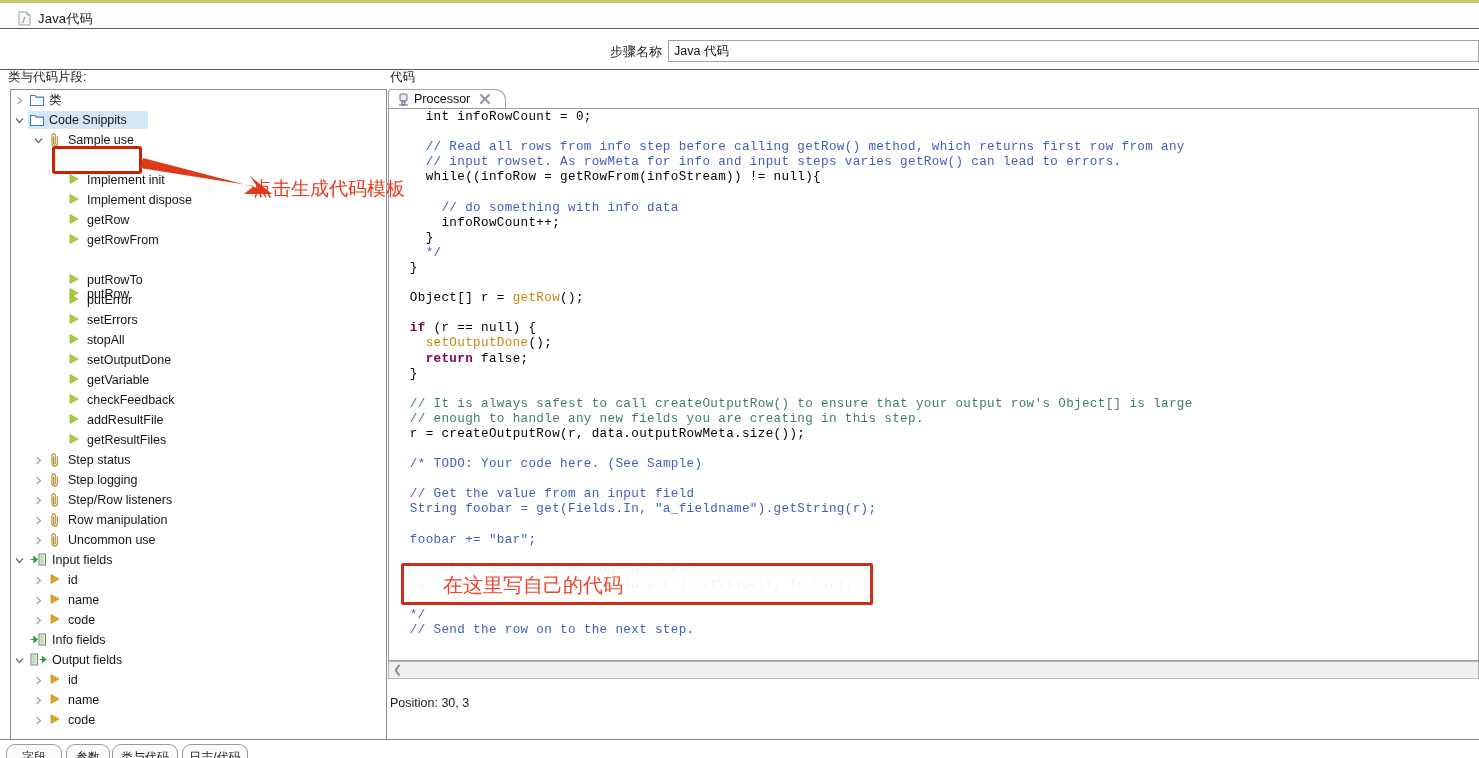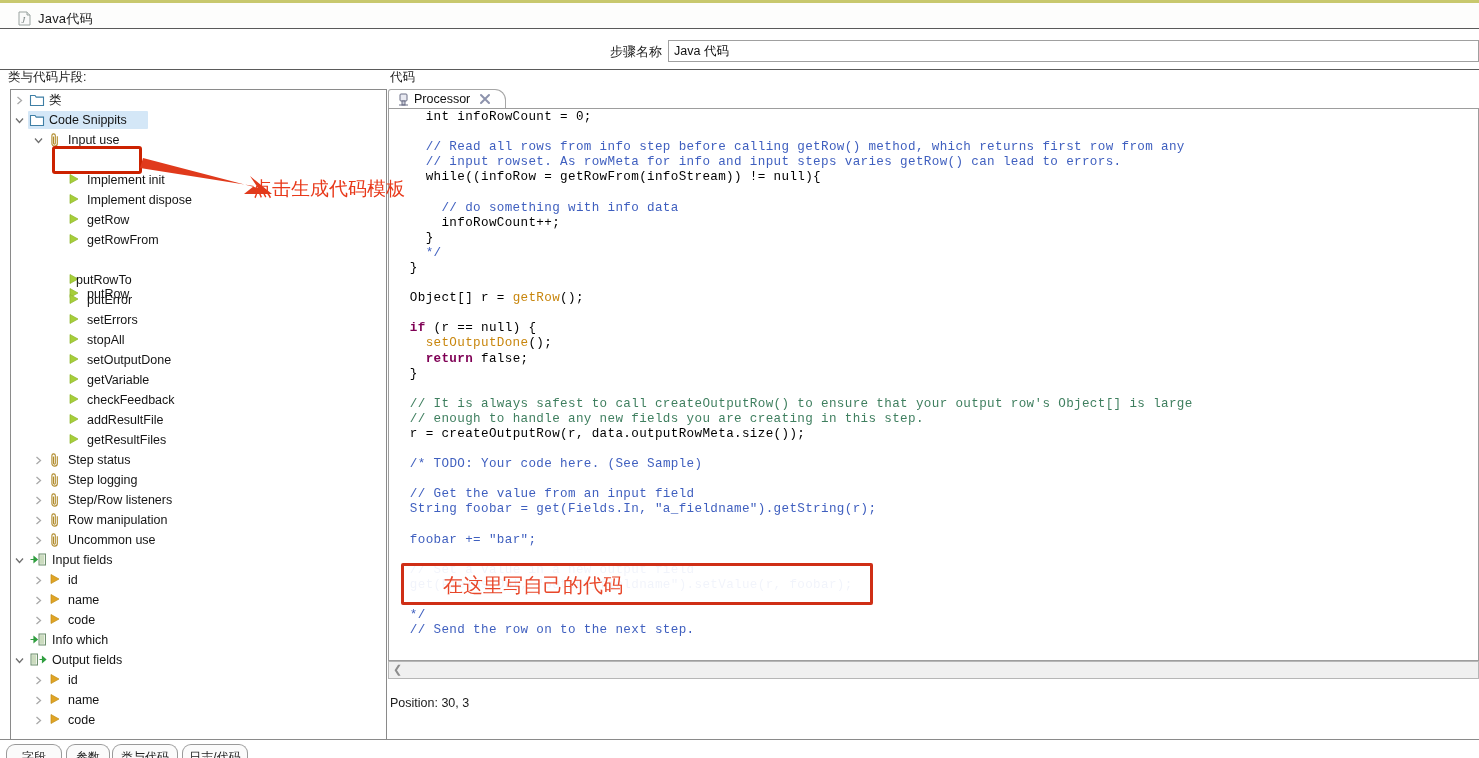--- a/index.html
+++ b/index.html
@@ -150,21 +150,21 @@
       <span class="arrow" style="left: 23px;">
         <svg width="9" height="9" viewBox="0 0 9 9" style="margin-top:6px">
           <path d="M1 2.5 L4.5 6.5 L8 2.5" fill="none" stroke="#6f6f6f" stroke-width="1.3"></path>
         </svg>
       </span>
       <span class="ico" style="left: 38px;">
         <svg width="12" height="14" viewBox="0 0 12 14">
           <path d="M8.3 3.2 v7.2 a2.7 2.7 0 0 1 -5.4 0 v-7.8 a1.7 1.7 0 0 1 3.4 0 v7.6 a0.9 0.9 0 0 1 -1.8 0 v-6.7" fill="none" stroke="#b08a2a" stroke-width="1.1"></path>
         </svg>
       </span>
-      <span class="lab" style="left: 57px;">Input use</span>
+      <span class="lab" style="left: 57px;">Sample use</span>
     </div>
     <div class="node" style="top: 80px; position: absolute; left: 0px; right: 0px;">
       <span class="ico" style="left: 57px;">
         <svg width="12" height="12" viewBox="0 0 12 12">
           <path d="M2 1.5 L10 6 L2 10.5 Z" fill="#a6ce39" stroke="#8eb62c" stroke-width="0.7"></path>
         </svg>
       </span>
       <span class="lab" style="left: 76px;">Implement init</span>
     </div>
     <div class="node" style="top: 100px; position: absolute; left: 0px; right: 0px;">
@@ -198,21 +198,21 @@
         </svg>
       </span>
       <span class="lab" style="left: 76px;">putRow</span>
     </div>
     <div class="node" style="top: 180px; position: absolute; left: 0px; right: 0px;">
       <span class="ico" style="left: 57px;">
         <svg width="12" height="12" viewBox="0 0 12 12">
           <path d="M2 1.5 L10 6 L2 10.5 Z" fill="#a6ce39" stroke="#8eb62c" stroke-width="0.7"></path>
         </svg>
       </span>
-      <span class="lab" style="left: 65px;">putRowTo</span>
+      <span class="lab" style="left: 76px;">putRowTo</span>
     </div>
     <div class="node" style="top: 200px; position: absolute; left: 0px; right: 0px;">
       <span class="ico" style="left: 57px;">
         <svg width="12" height="12" viewBox="0 0 12 12">
           <path d="M2 1.5 L10 6 L2 10.5 Z" fill="#a6ce39" stroke="#8eb62c" stroke-width="0.7"></path>
         </svg>
       </span>
       <span class="lab" style="left: 76px;">putError</span>
     </div>
     <div class="node" style="top: 220px; position: absolute; left: 0px; right: 0px;">
@@ -391,21 +391,21 @@
       <span class="lab" style="left: 57px;">code</span>
     </div>
     <div class="node" style="top: 540px; position: absolute; left: 0px; right: 0px;">
       <span class="ico" style="left: 19px;">
         <svg width="17" height="13" viewBox="0 0 17 13">
           <path d="M0.5 6.5 h6 M4 3.8 L7.2 6.5 L4 9.2 Z" fill="#2f9e3f" stroke="#2f9e3f" stroke-width="1.2"></path>
           <rect x="9" y="1" width="6.5" height="11" fill="#eef3ea" stroke="#6d8f6d" stroke-width="1"></rect>
           <path d="M11 2.2 v8.6 M13 2.2 v8.6" stroke="#9fc08a" stroke-width="0.9"></path>
         </svg>
       </span>
-      <span class="lab" style="left: 41px;">Info which</span>
+      <span class="lab" style="left: 41px;">Info fields</span>
     </div>
     <div class="node" style="top: 560px; position: absolute; left: 0px; right: 0px;">
       <span class="arrow" style="left: 4px;">
         <svg width="9" height="9" viewBox="0 0 9 9" style="margin-top:6px">
           <path d="M1 2.5 L4.5 6.5 L8 2.5" fill="none" stroke="#6f6f6f" stroke-width="1.3"></path>
         </svg>
       </span>
       <span class="ico" style="left: 19px;">
         <svg width="17" height="13" viewBox="0 0 17 13">
           <rect x="1" y="1" width="6.5" height="11" fill="#eef3ea" stroke="#6d8f6d" stroke-width="1"></rect>

